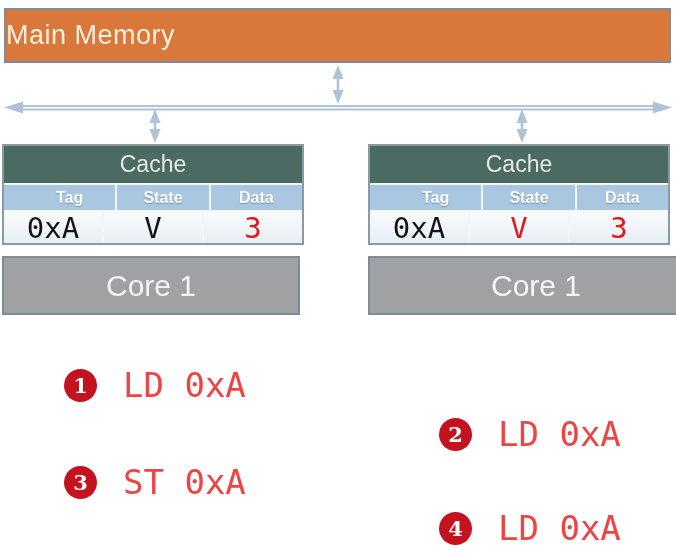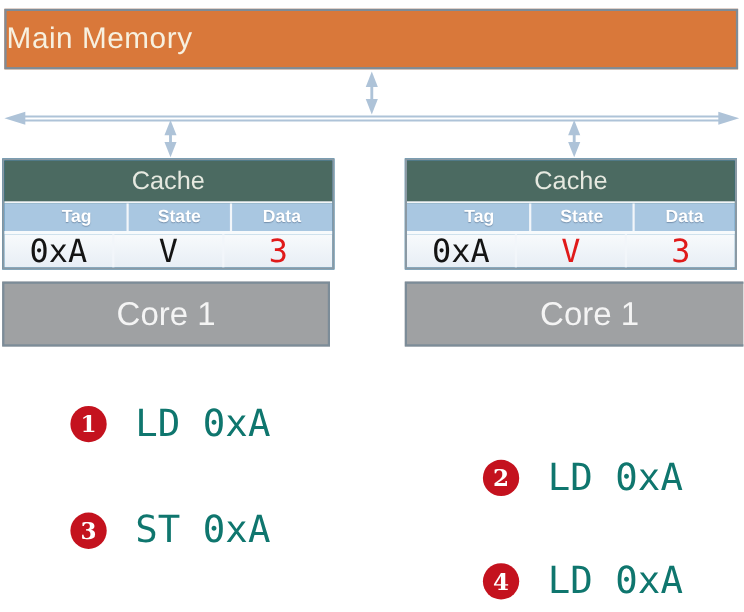--- a/index.html
+++ b/index.html
@@ -60,21 +60,21 @@
   .core.right{left:368px;padding-left:19px;}
   
   .event{position:absolute;display:flex;align-items:center;gap:26px;}
   .badge{
     width:33px;height:33px;border-radius:50%;background:#c4121e;
     display:flex;align-items:center;justify-content:center;
     color:#ffffff;font-family:"DejaVu Serif",serif;font-weight:bold;font-size:21px;
     flex:0 0 auto;
   }
   .op{
-    font-family:"DejaVu Sans Mono",monospace;font-size:34px;color:#0f766e;
+    font-family:"DejaVu Sans Mono",monospace;font-size:34px;color:#ef4444;
     white-space:pre;line-height:1;
   }
   .event.e1{left:64px;top:368px;}
   .event.e2{left:439px;top:417px;}
   .event.e3{left:64px;top:465px;}
   .event.e4{left:439px;top:511px;}
 </style>
 </head>
 <body>
 

